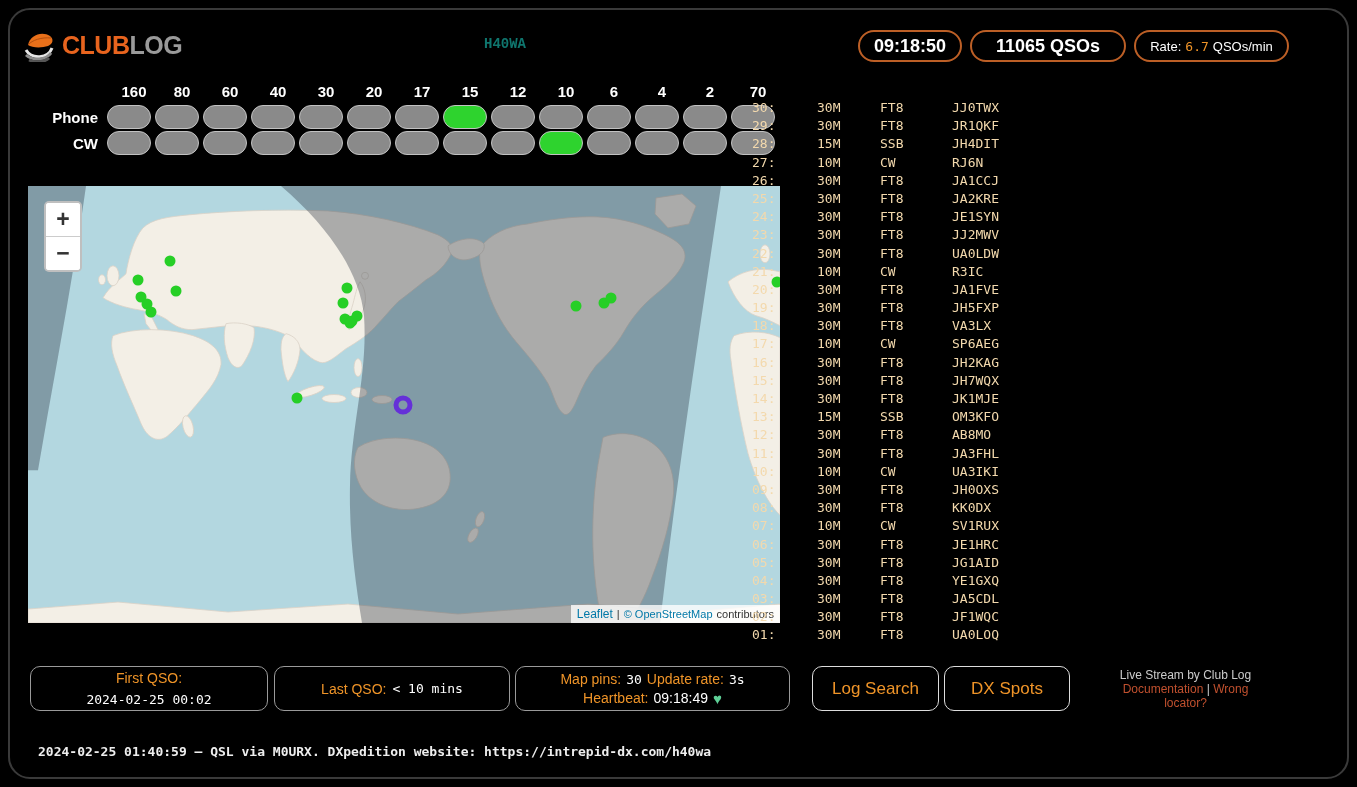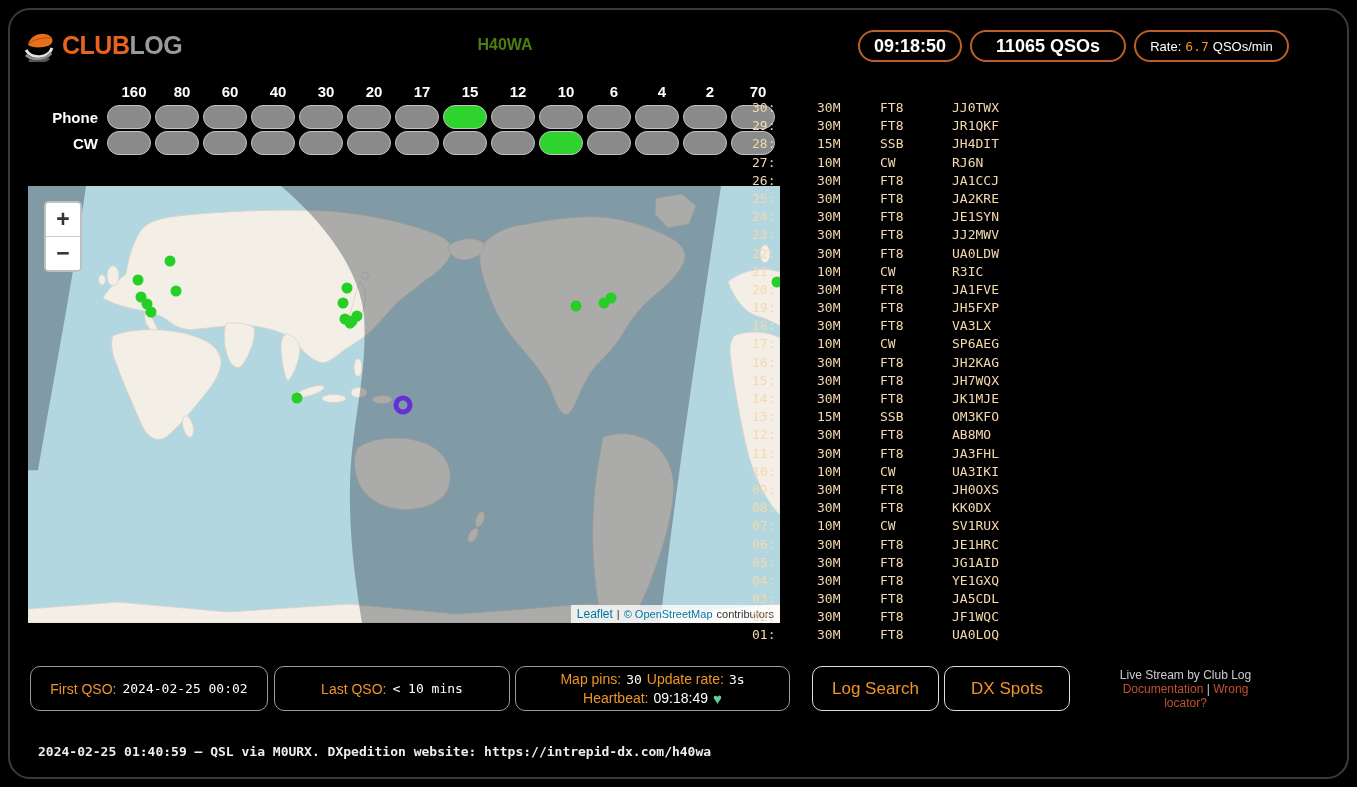--- a/index.html
+++ b/index.html
@@ -6,21 +6,21 @@
   .page{position:relative;width:1357px;height:787px;background:#000;overflow:hidden;
         font-family:"Liberation Sans",sans-serif;color:#fff;}
   .frame{position:absolute;inset:8px;border:2px solid #3a3a3a;border-radius:22px;pointer-events:none;}
 
   
   .logo{position:absolute;left:22px;top:28px;display:flex;align-items:center;gap:6px;}
   .logo-text{font-size:25px;font-weight:bold;letter-spacing:-0.5px;}
   .logo-club{color:var(--logo-orange);}
   .logo-log{color:var(--logo-gray);}
   .page-title{position:absolute;left:505px;top:36px;transform:translateX(-50%);
-              font-size:16px;font-weight:bold;color:#4d7c0f;}
+              font-size:14px;font-weight:bold;color:#0f766e;font-family:Liberation Mono, monospace;}
   .header-stats{position:absolute;left:858px;top:30px;display:flex;gap:8px;align-items:center;}
   .stat-box{height:32px;border:2px solid var(--border-orange);border-radius:16px;background:#000;
             display:flex;align-items:center;justify-content:center;box-sizing:border-box;padding:0 12px;}
   .clock-box{min-width:104px;font-size:18px;font-weight:bold;}
   .qso-box{min-width:156px;font-size:18px;font-weight:bold;}
   .rate-box{min-width:155px;font-size:13px;gap:4px;}
   .rate-value{color:var(--accent-orange);font-family:"DejaVu Sans Mono",monospace;}
 
   
   .band-headers{position:absolute;left:112px;top:83px;display:grid;grid-template-columns:repeat(14,44px);
@@ -54,21 +54,21 @@
   .qso-list{position:absolute;left:752px;top:99px;font-family:"DejaVu Sans Mono",monospace;
             font-size:13px;color:var(--qso-text);}
   .qso-row{display:flex;height:18.2px;line-height:18.2px;}
   .q-n{width:65px;}
   .q-band{width:63px;}
   .q-mode{width:72px;}
 
   
   .info-box{position:absolute;top:666px;height:45px;border:1px solid #9a9a9a;border-radius:10px;
             box-sizing:border-box;display:flex;align-items:center;justify-content:center;font-size:14px;gap:6px;}
-  .info-first{left:30px;width:238px;}
+  .info-first{left:30px;width:238px;flex-direction:column;}
   .info-last{left:274px;width:236px;}
   .info-map{left:515px;width:275px;flex-direction:column;gap:0;line-height:19px;}
   .info-map .line{display:flex;gap:5px;align-items:center;justify-content:center;}
   .o-label{color:var(--accent-orange);}
   .m-value{font-family:"DejaVu Sans Mono",monospace;font-size:13px;color:#fff;}
   .heart{color:var(--heart-green);font-size:15px;}
   .footer-btn{position:absolute;top:666px;height:45px;background:transparent;border:1px solid #ddd;
             border-radius:10px;color:var(--accent-orange);font-size:17px;font-family:"Liberation Sans",sans-serif;
             cursor:pointer;}
   .btn-logsearch{left:812px;width:127px;}

